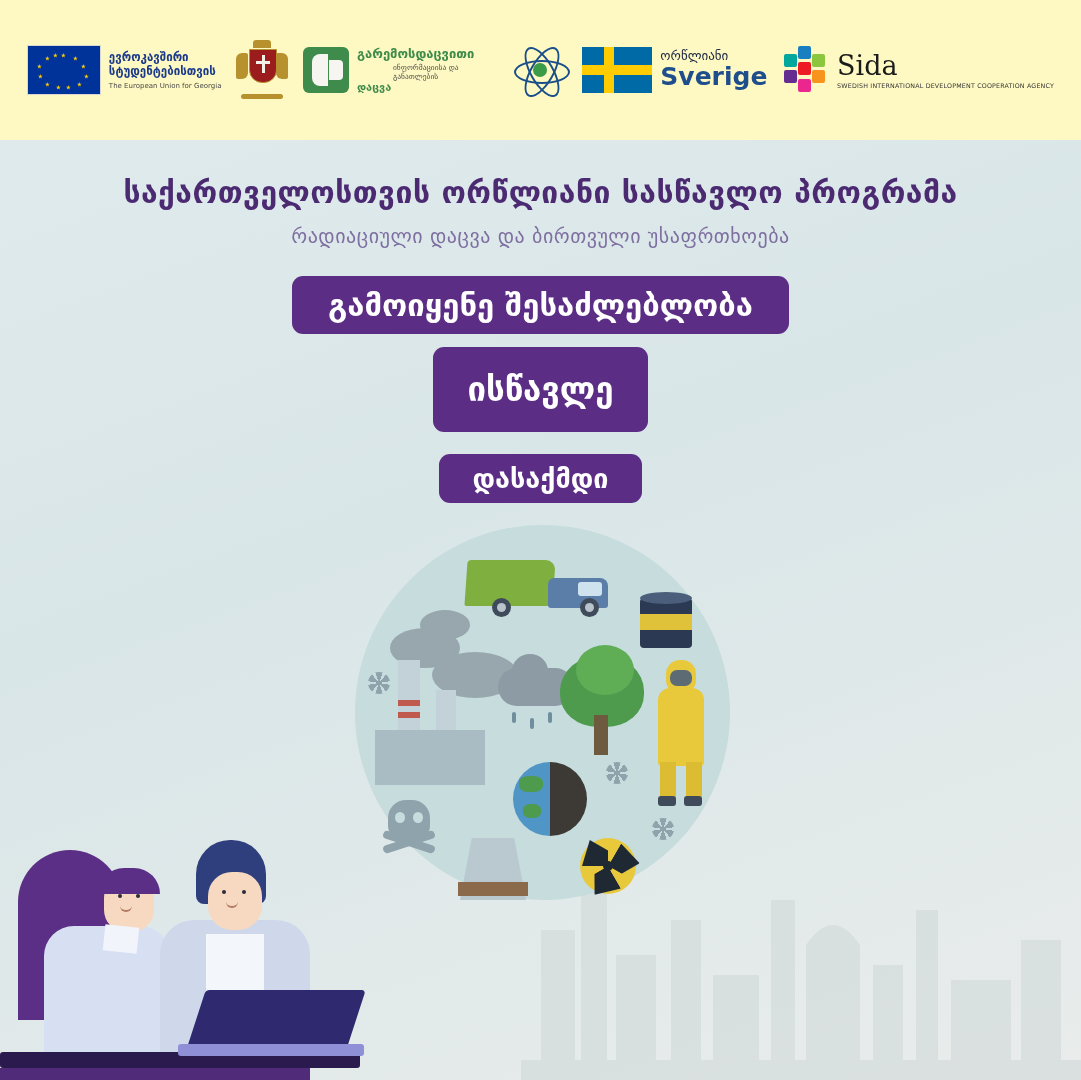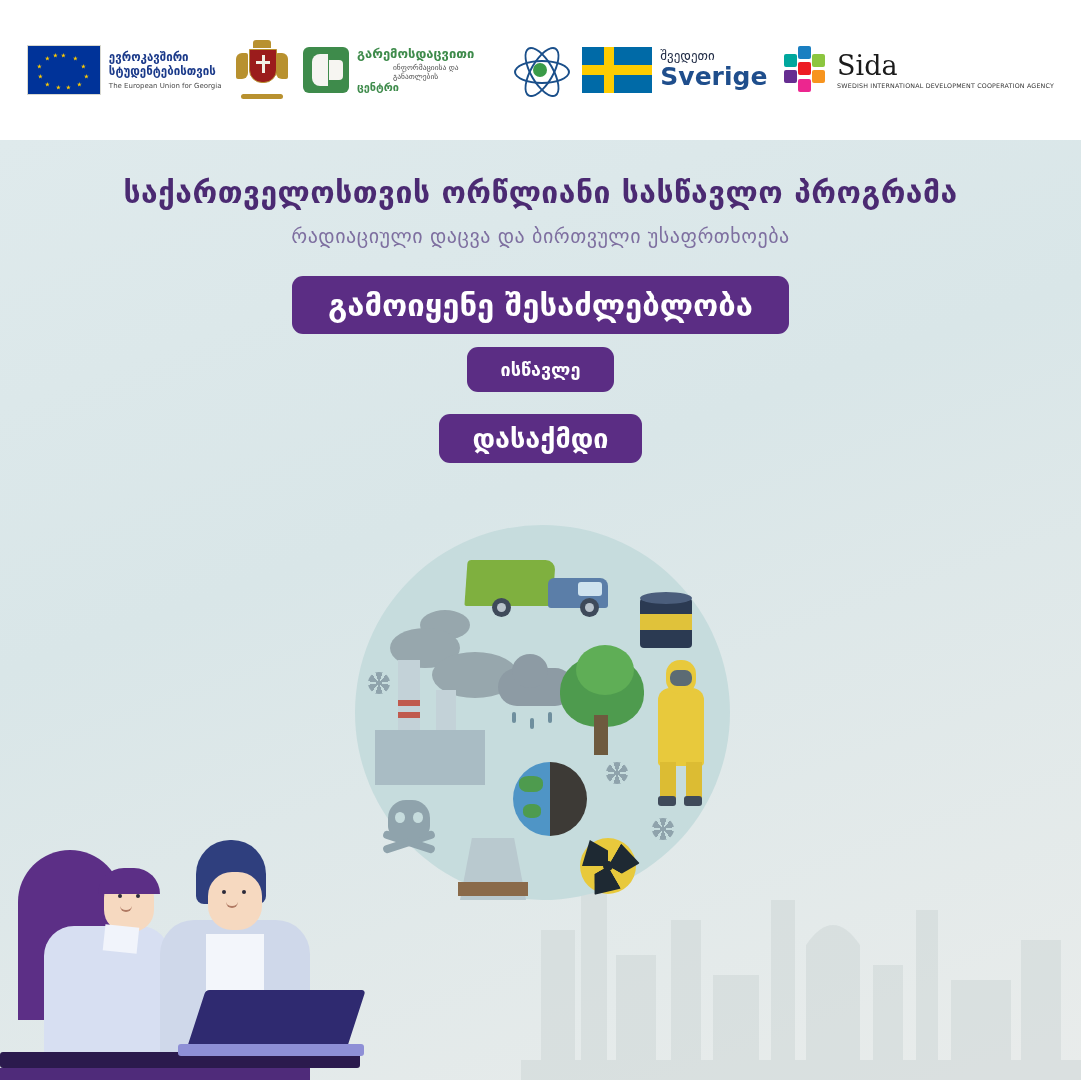--- a/index.html
+++ b/index.html
@@ -17,21 +17,21 @@
     overflow: hidden;
     background: #e6eff0;
   }
 
   
   .logobar {
     position: absolute;
     top: 0; left: 0;
     width: 1081px;
     height: 140px;
-    background: #ffffff;
+    background: #fef9c3;
     display: flex;
     align-items: center;
     justify-content: space-around;
     padding: 0 20px;
     box-sizing: border-box;
     z-index: 10;
   }
   .logo {
     display: flex;
     align-items: center;
@@ -285,22 +285,22 @@
     color: #ffffff;
     border-radius: 11px;
     font-weight: bold;
   }
   .pill1 {
     font-size: 31px;
     padding: 11px 36px;
     margin-top: 28px;
   }
   .pill2 {
-    font-size: 18px;
-    padding: 12px 34px;
+    font-size: 33px;
+    padding: 23px 34px;
     margin-top: 13px;
   }
   .pill3 {
     font-size: 27px;
     padding: 9px 34px;
     margin-top: 22px;
   }
 
   
   .circle {
@@ -685,37 +685,37 @@
         <div class="gov-shield"></div>
         <div class="gov-base"></div>
       </div>
     </div>
 
     <div class="logo">
       <div class="wmc-mark"></div>
       <div class="wmc-text">
         <span>გარემოსდაცვითი</span>
         <span class="l2">ინფორმაციისა და განათლების</span>
-        <span class="l3">ცენტრი</span>
+        <span class="l3">დაცვა</span>
       </div>
     </div>
 
     <div class="logo">
       <div class="atom">
         <span class="orb o1"></span>
         <span class="orb o2"></span>
         <span class="orb o3"></span>
         <span class="nucleus"></span>
       </div>
     </div>
 
     <div class="logo">
       <div class="se-flag"></div>
       <div class="se-text">
-        <span class="t1">შვედეთი</span>
+        <span class="t1">ორწლიანი</span>
         <span class="t2">Sverige</span>
       </div>
     </div>
 
     <div class="logo">
       <div class="sida-mark">
         <span class="sq" style="left:17px;top:0;background:#1a7fc1"></span>
         <span class="sq" style="left:31px;top:8px;background:#8cc63f"></span>
         <span class="sq" style="left:31px;top:24px;background:#f7941e"></span>
         <span class="sq" style="left:17px;top:33px;background:#ec268f"></span>

